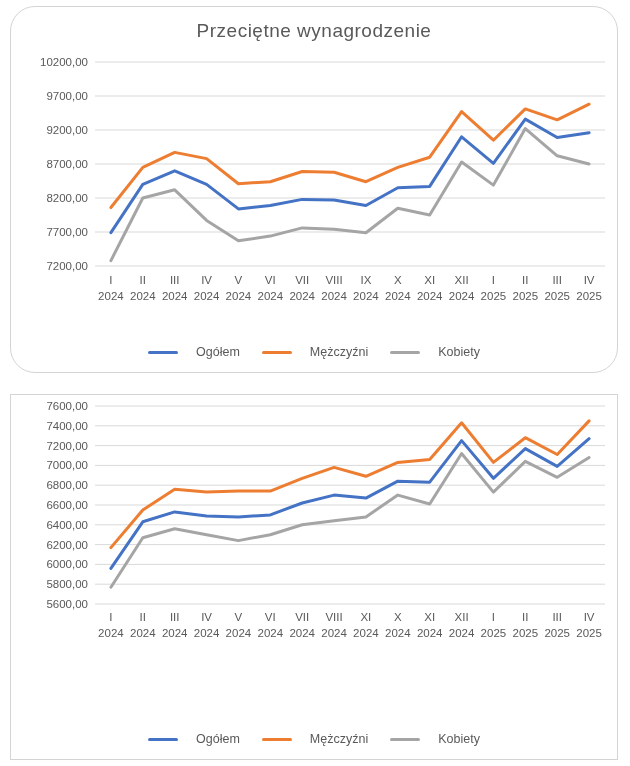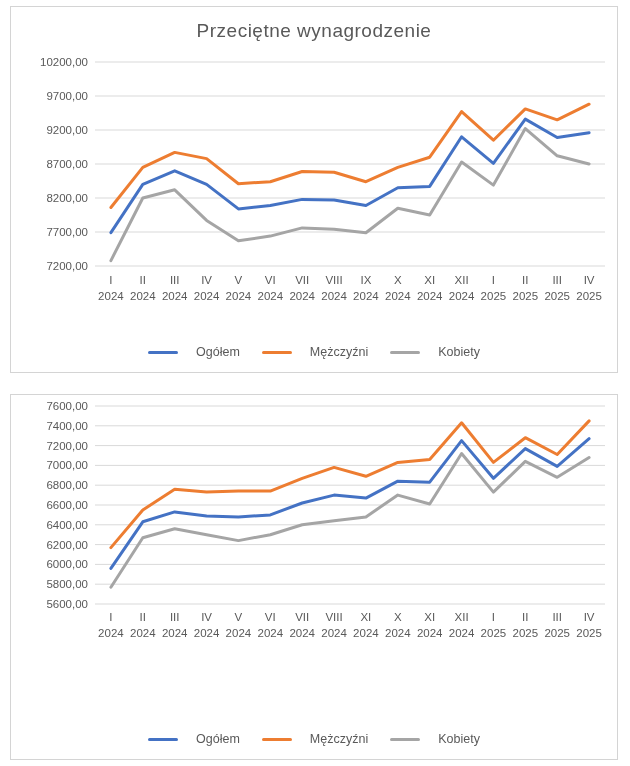--- a/index.html
+++ b/index.html
@@ -12,21 +12,21 @@
     overflow: hidden;
   }
   .chart-panel {
     position: absolute;
     left: 10px;
     width: 608px;
     background: #ffffff;
     border: 1px solid #d4d4d4;
     box-sizing: border-box;
   }
-  #panel-0 { top: 6px;   height: 367px; }
+  #panel-0 { top: 6px;   height: 367px; border-radius: 25px; }
   #panel-1 { top: 394px; height: 366px; }
   .chart-title {
     margin: 12px 0 0 0;
     text-align: center;
     font-size: 19px;
     font-weight: 400;
     color: #595959;
     line-height: 24px;
     letter-spacing: 0.5px;
   }

